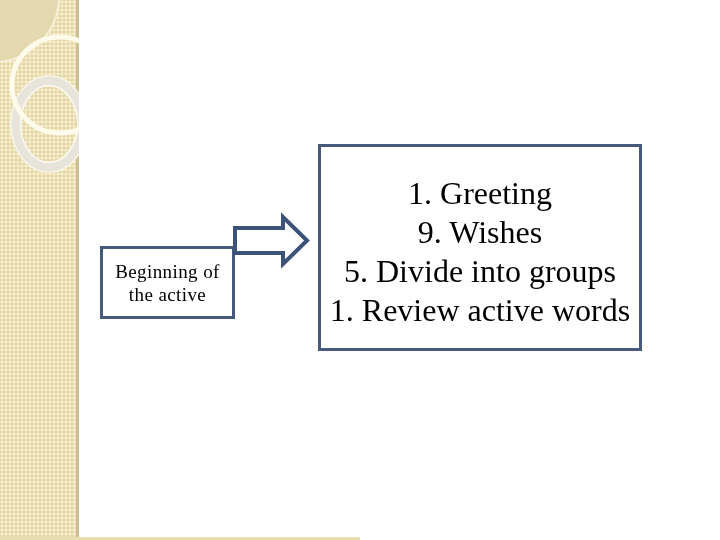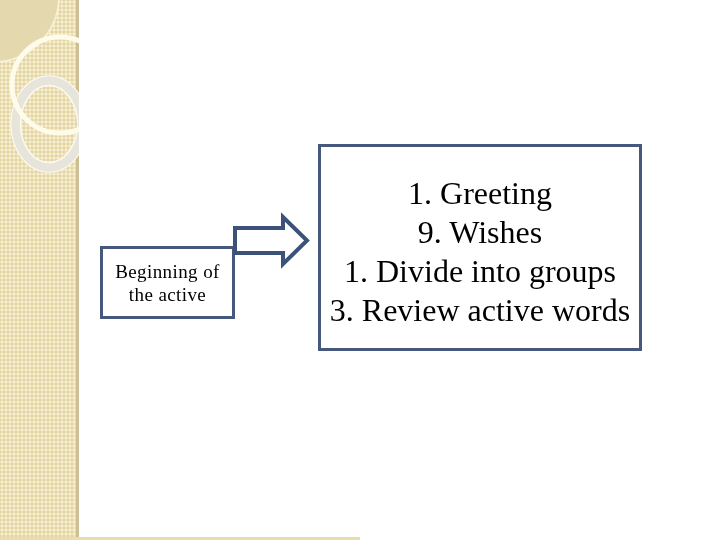--- a/index.html
+++ b/index.html
@@ -107,17 +107,17 @@
     <div>the active</div>
   </div>
 
   <svg class="arrow-svg" width="82" height="58" viewBox="0 0 82 58" xmlns="http://www.w3.org/2000/svg">
     <polygon points="5,16 53,16 53,5 77,28.5 53,52 53,41 5,41" fill="#ffffff" stroke="#3D5278" stroke-width="4" stroke-linejoin="miter"></polygon>
   </svg>
 
   <div class="list-box">
     <div class="list-line">1. Greeting</div>
     <div class="list-line">9. Wishes</div>
-    <div class="list-line">1. Divide into groups</div>
-    <div class="list-line">3. Review active words</div>
+    <div class="list-line">5. Divide into groups</div>
+    <div class="list-line">1. Review active words</div>
   </div>
 
 </div>
 
 </body></html>

